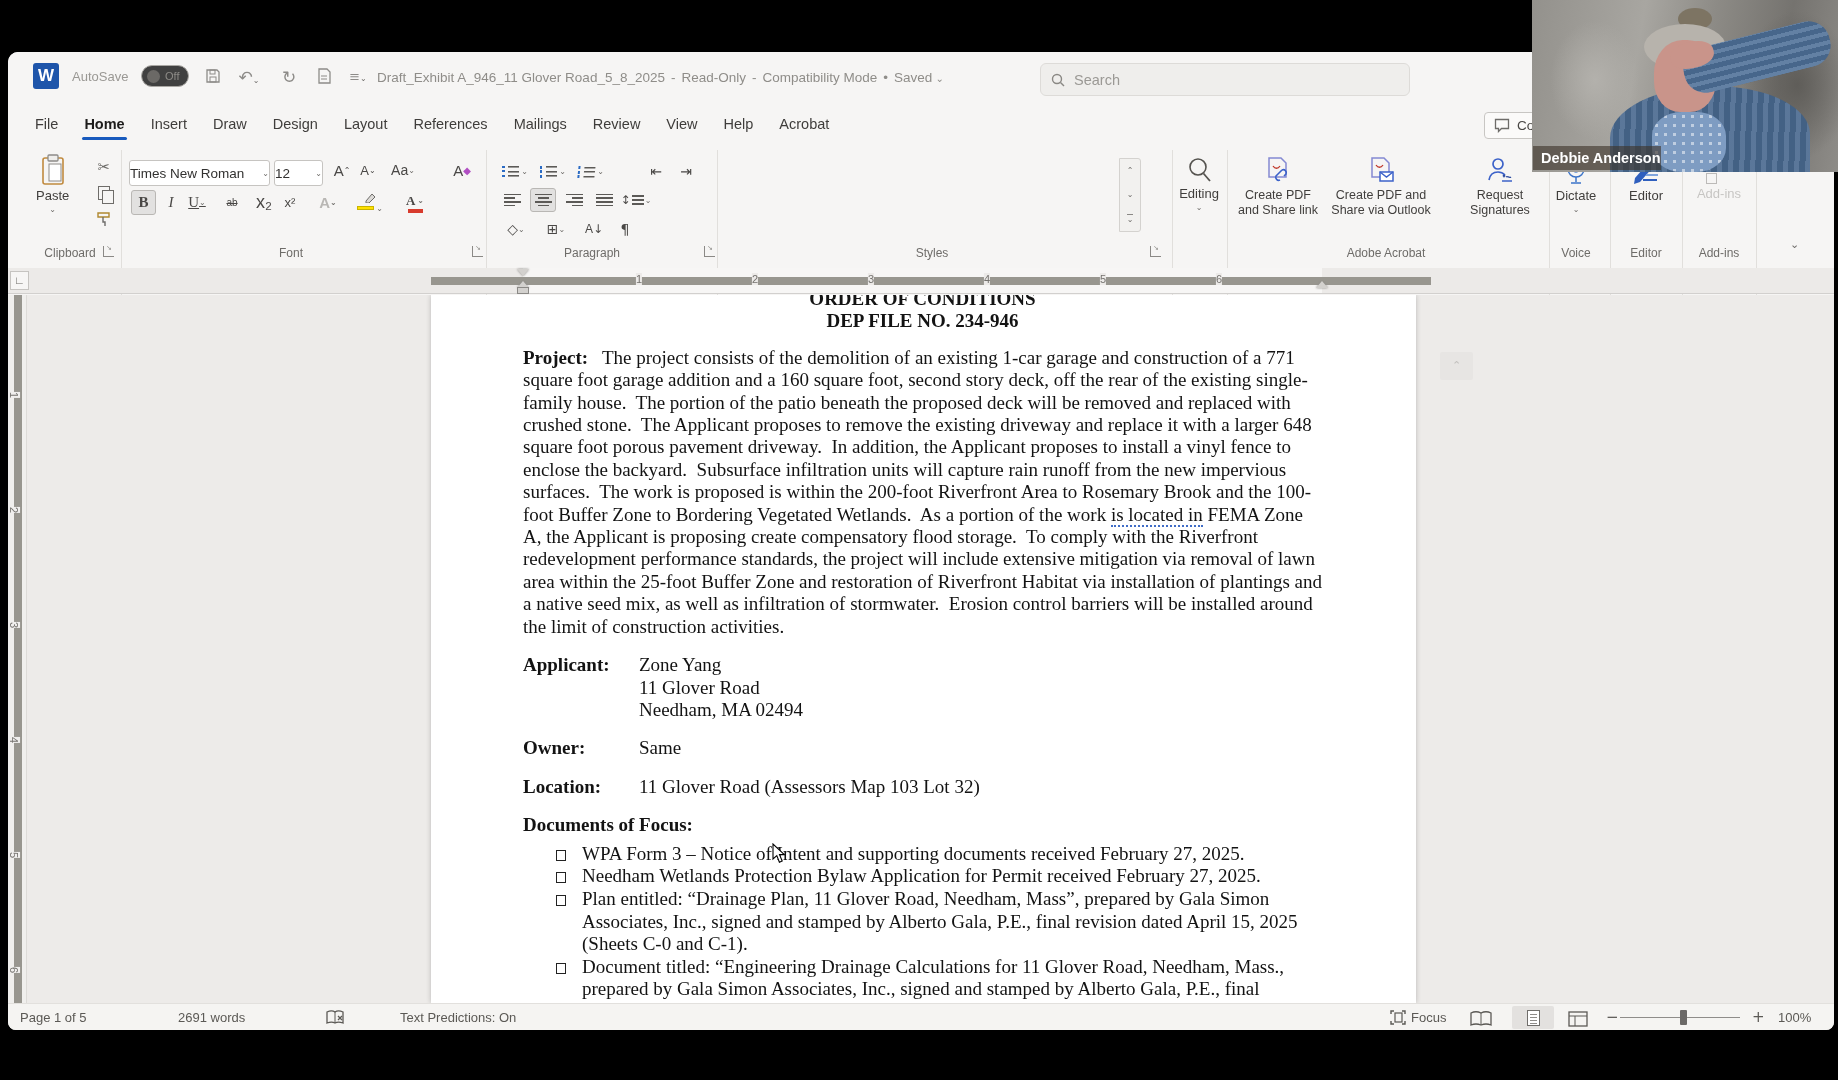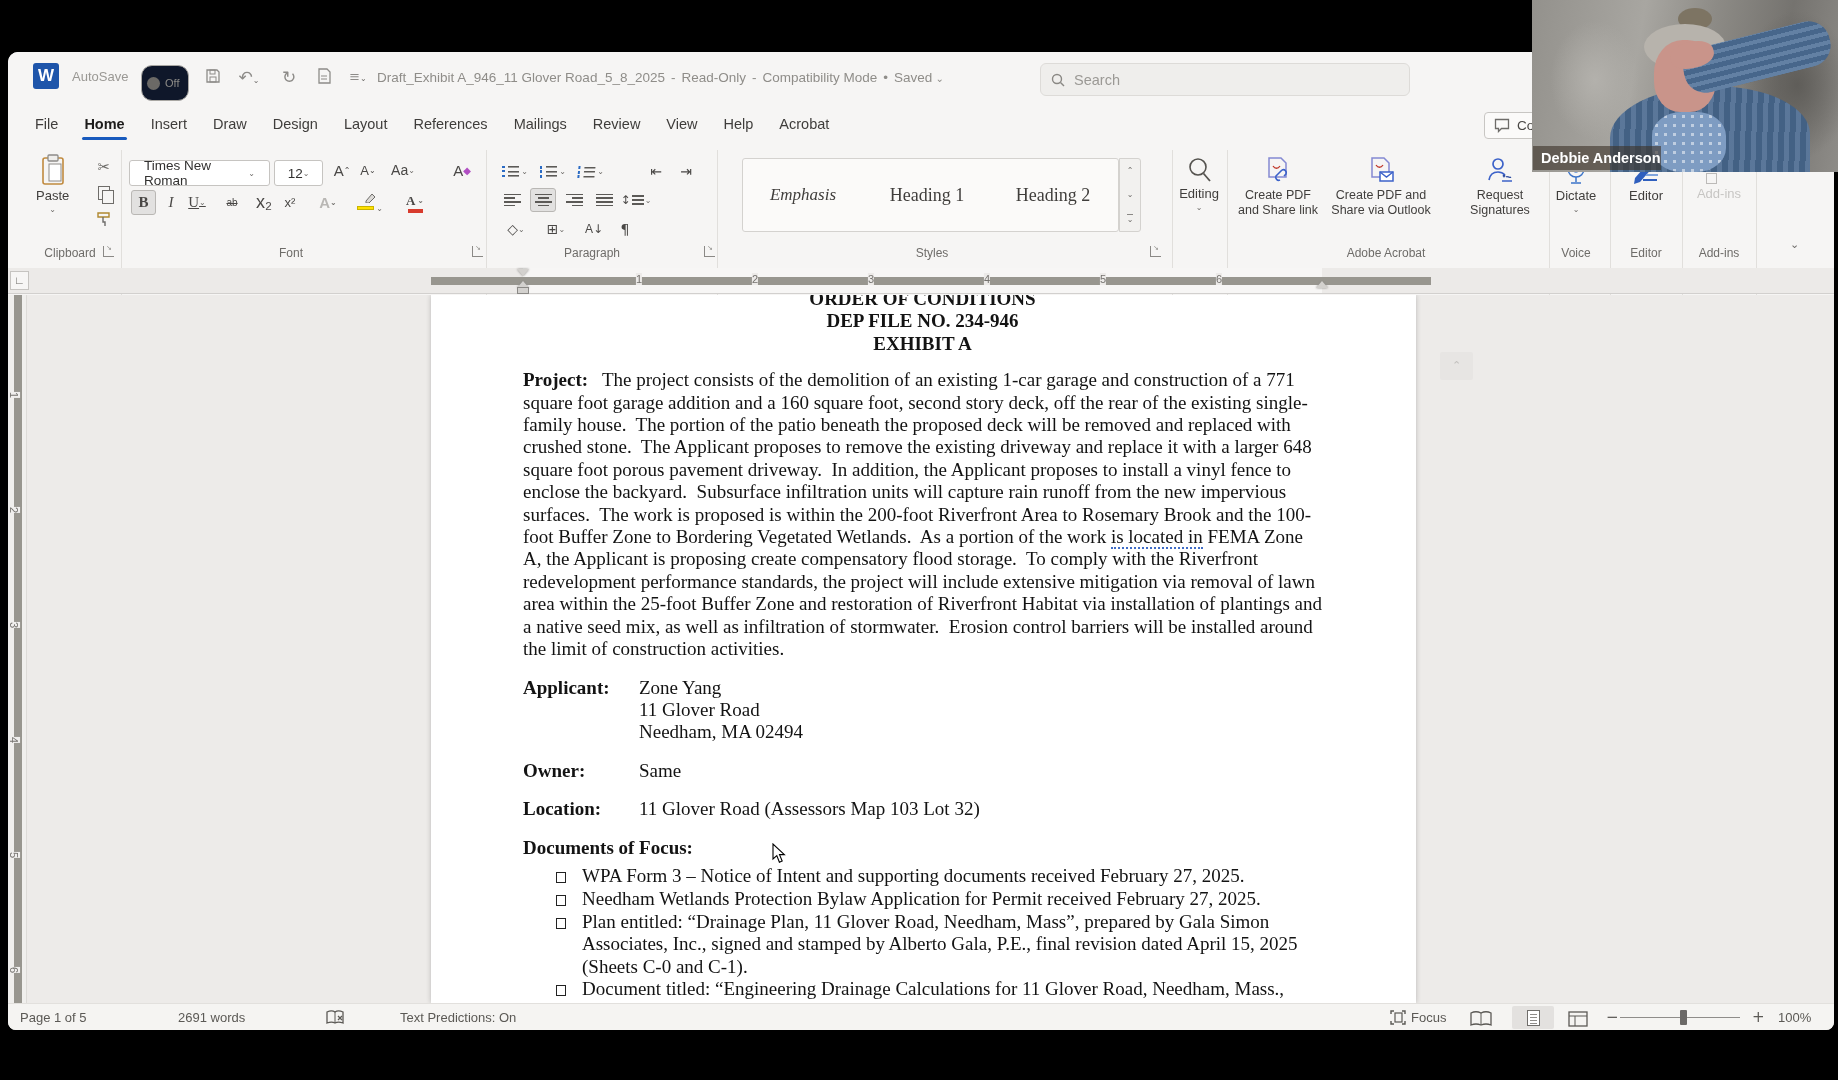--- a/index.html
+++ b/index.html
@@ -9,22 +9,22 @@
 
   
   #win{position:absolute;left:8px;top:52px;width:1826px;height:978px;background:#f6f5f4;
     border-radius:10px 10px 8px 8px;overflow:hidden;}
 
   
   #titlebar{position:absolute;left:0;top:0;width:100%;height:56px;background:#f6f5f4;}
   #wlogo{position:absolute;left:25px;top:11px;width:26px;height:26px;background:#1e55aa;border-radius:3px;
     color:#fff;font-weight:bold;font-size:17px;text-align:center;line-height:26px;}
   #autosave{position:absolute;left:64px;top:17px;color:#9a9894;font-size:13px;}
-  #as-toggle{position:absolute;left:133px;top:13px;width:48px;height:36px;border:1px solid #a9a7a3;border-radius:11px;
-    background:#0f172a;display:flex;align-items:center;padding:0 5px;gap:5px;}
+  #as-toggle{position:absolute;left:133px;top:13px;width:48px;height:22px;border:1px solid #a9a7a3;border-radius:11px;
+    background:#404040;display:flex;align-items:center;padding:0 5px;gap:5px;}
   #as-knob{width:13px;height:13px;border-radius:50%;background:#6b6966;}
   #as-off{font-size:11px;color:#8d8b87;}
   .qat{position:absolute;top:14px;width:26px;height:22px;color:#8d8b88;font-size:17px;text-align:center;line-height:22px;}
   .qat svg{display:block;margin:2px auto 0;}
   #title-text{position:absolute;left:369px;top:18px;font-size:13.5px;color:#8f8d89;white-space:nowrap;}
   #title-text .sep{margin:0 6px;}
   #searchbox{position:absolute;left:1032px;top:11px;width:370px;height:33px;background:#efeeec;
     border:1px solid #dddbd8;border-radius:6px;display:flex;align-items:center;padding:0 10px;gap:9px;}
   #searchbox span{color:#9b9995;font-size:14.5px;}
 
@@ -42,21 +42,21 @@
   .glabel{position:absolute;top:104px;transform:translateX(-50%);font-size:12px;color:#6e6c69;white-space:nowrap;}
   .launcher{position:absolute;top:104px;width:11px;height:11px;border-left:1px solid #8b8986;border-bottom:1px solid #8b8986;}
   .launcher::after{content:"\2198";font-size:7px;color:#8b8986;position:absolute;left:2px;top:-2px;}
   .rbtn{position:absolute;display:flex;align-items:center;justify-content:center;border-radius:3px;color:#4a4846;}
   .rbtn.sel{background:#e2e1e0;border:1px solid #b9b7b4;}
   .chev{font-size:8px;color:#6e6c69;}
   .bigbtn{position:absolute;display:flex;flex-direction:column;align-items:center;gap:2px;}
   .bigbtn .lbl{font-size:13px;color:#403e3c;}
   .twoline{font-size:12.5px;line-height:15px;text-align:center;color:#403e3c;}
   .whitebox{position:absolute;height:26px;background:#fff;border:1px solid #c6c4c1;border-radius:3px;
-    display:flex;align-items:center;justify-content:center;padding:0 14px;font-size:13.5px;color:#323130;}
+    display:flex;align-items:center;justify-content:space-between;padding:0 0;font-size:13.5px;color:#323130;}
   
   .bars{display:inline-flex;flex-direction:column;justify-content:center;gap:2px;width:17px;}
   .bars i{height:1.7px;background:#5c5a57;display:block;}
   .alC i:nth-child(even){width:11px;margin:0 auto;}
   .alL i:nth-child(even){width:11px;}
   .alR i:nth-child(even){width:11px;margin-left:auto;}
   .ic-bullets{width:17px;height:13px;
     background:linear-gradient(#2b6bc4,#2b6bc4) 0 1px/3px 2.4px no-repeat,
       linear-gradient(#5c5a57,#5c5a57) 6px 1.6px/11px 1.6px no-repeat,
       linear-gradient(#2b6bc4,#2b6bc4) 0 5.5px/3px 2.4px no-repeat,
@@ -332,31 +332,20 @@
       </div>
 
     <div class="rbtn glyph" style="left:492px;top:76px;width:32px;height:22px;font-size:14px">◇<span class="chev glyph">⌄</span></div>
     <div class="rbtn glyph" style="left:532px;top:76px;width:32px;height:22px;font-size:14px">⊞<span class="chev glyph">⌄</span></div>
     <div class="rbtn" style="left:572px;top:76px;width:28px;height:22px;font-size:12px">A<span class="glyph">↓</span></div>
     <div class="rbtn glyph" style="left:606px;top:76px;width:22px;height:22px;font-size:14px">¶</div>
     <div class="glabel" style="left:584px">Paragraph</div>
     <div class="launcher" style="left:696px"></div>
     <div class="gsep" style="left:709px"></div>
 
-    <div style="position:absolute;left:734px;top:16px;width:377px;height:74px;background:#fbfaf9;border:1px solid #d4d2cf;border-radius:3px">
-      <div style="position:absolute;left:0;top:0;width:120px;height:100%;display:flex;align-items:center;justify-content:center;font-family:'Liberation Serif',serif;font-style:italic;font-size:17px">
-          <span>Emphasis</span>
-        </div>
-      <div style="position:absolute;left:120px;top:0;width:128px;height:100%;display:flex;align-items:center;justify-content:center;font-family:'Liberation Serif',serif;font-size:18px">
-          <span>Heading 1</span>
-        </div>
-      <div style="position:absolute;left:248px;top:0;width:124px;height:100%;display:flex;align-items:center;justify-content:center;font-family:'Liberation Serif',serif;font-size:18px">
-          <span>Heading 2</span>
-        </div>
-    </div>
     <div style="position:absolute;left:1111px;top:16px;width:22px;height:74px;border:1px solid #d4d2cf;border-radius:0 3px 3px 0;background:#f2f1ef;display:flex;flex-direction:column;align-items:center;justify-content:space-around">
       <span class="chev glyph">⌃</span>
       <span class="chev glyph">⌄</span>
       <span class="chev glyph" style="border-top:1px solid #8b8986">⌄</span>
     </div>
     <div class="glabel" style="left:924px">Styles</div>
     <div class="launcher" style="left:1142px"></div>
     <div class="gsep" style="left:1164px"></div>
 
     <div class="bigbtn" style="left:1166px;top:14px;width:50px">
@@ -457,21 +446,20 @@
       <span class="vnum" style="top:209px">2</span>
       <span class="vnum" style="top:324px">3</span>
       <span class="vnum" style="top:439px">4</span>
       <span class="vnum" style="top:554px">5</span>
       <span class="vnum" style="top:669px">6</span>
     </div>
 
     <div id="page">
       <div class="c-head" id="h-clip">ORDER OF CONDITIONS</div>
       <div class="c-head">DEP FILE NO. 234-946</div>
-      <div class="c-head">EXHIBIT A</div>
 
       <div class="para"><span style="font-weight:bold">Project:</span><span>   </span><span>The project consists of the demolition of an existing 1-car garage and construction of a 771 square foot garage addition and a 160 square foot, second story deck, off the rear of the existing single-family house.  The portion of the patio beneath the proposed deck will be removed and replaced with crushed stone.  The Applicant proposes to remove the existing driveway and replace it with a larger 648 square foot porous pavement driveway.  In addition, the Applicant proposes to install a vinyl fence to enclose the backyard.  Subsurface infiltration units will capture rain runoff from the new impervious surfaces.  The work is proposed is within the 200-foot Riverfront Area to Rosemary Brook and the 100-foot Buffer Zone to Bordering Vegetated Wetlands.  As a portion of the work </span><span class="gram">is located in</span><span> FEMA Zone A, the Applicant is proposing create compensatory flood storage.  To comply with the Riverfront redevelopment performance standards, the project will include extensive mitigation via removal of lawn area within the 25-foot Buffer Zone and restoration of Riverfront Habitat via installation of plantings and a native seed mix, as well as infiltration of stormwater.  Erosion control barriers will be installed around the limit of construction activities.</span></div>
 
       <div class="frow">
         <div class="flabel">Applicant:</div>
         <div>
           <div>Zone Yang</div>
           <div>11 Glover Road</div>
           <div>Needham, MA 02494</div>
         </div>

